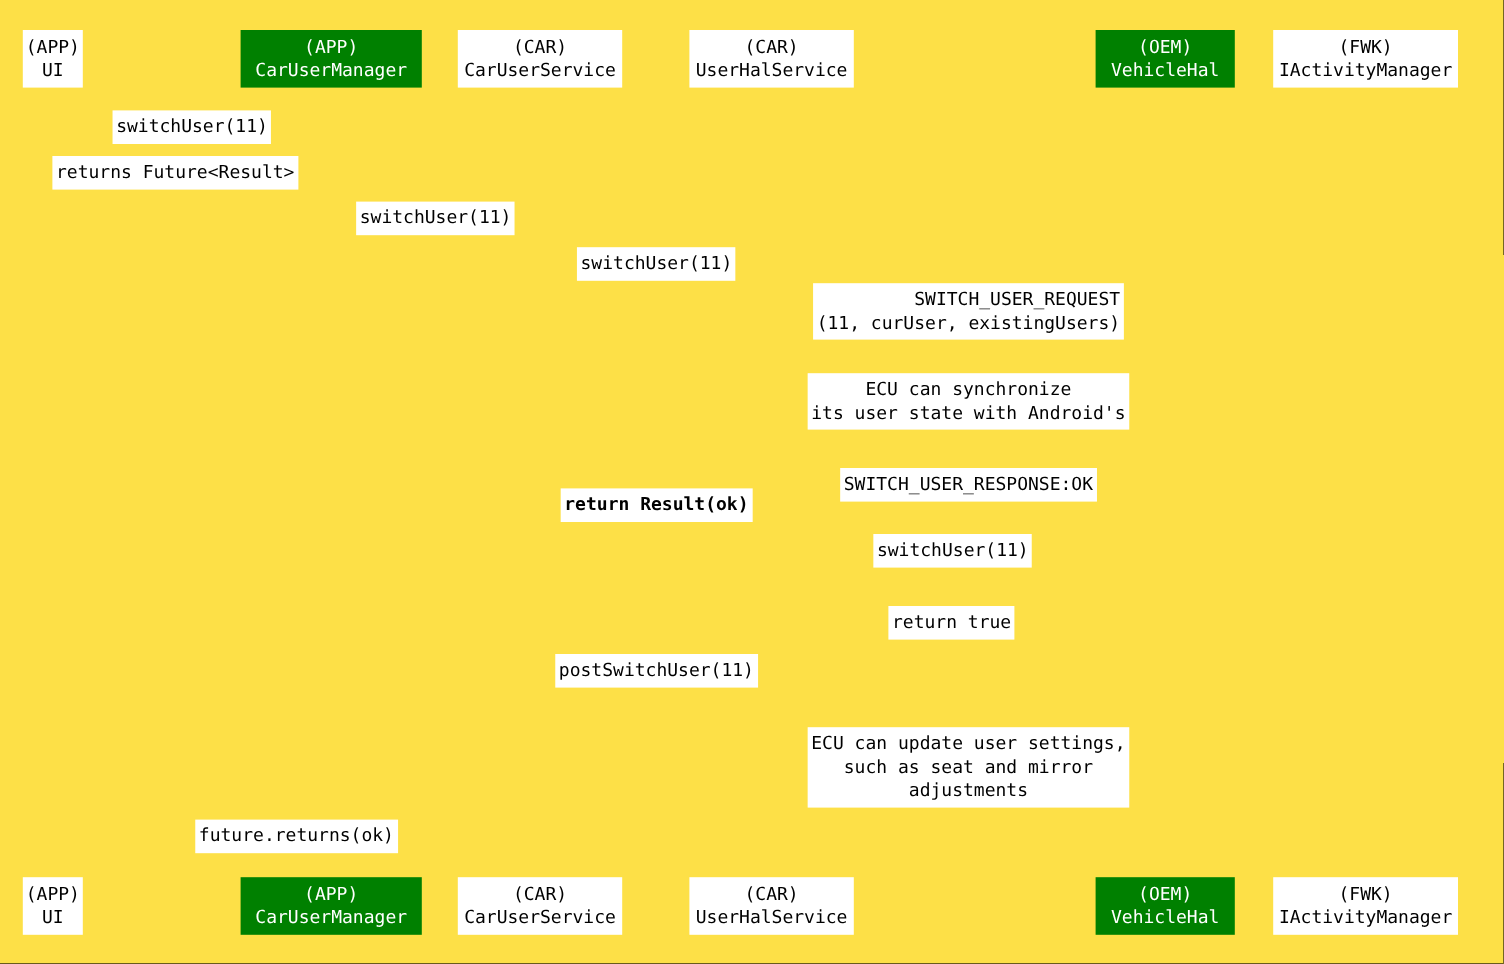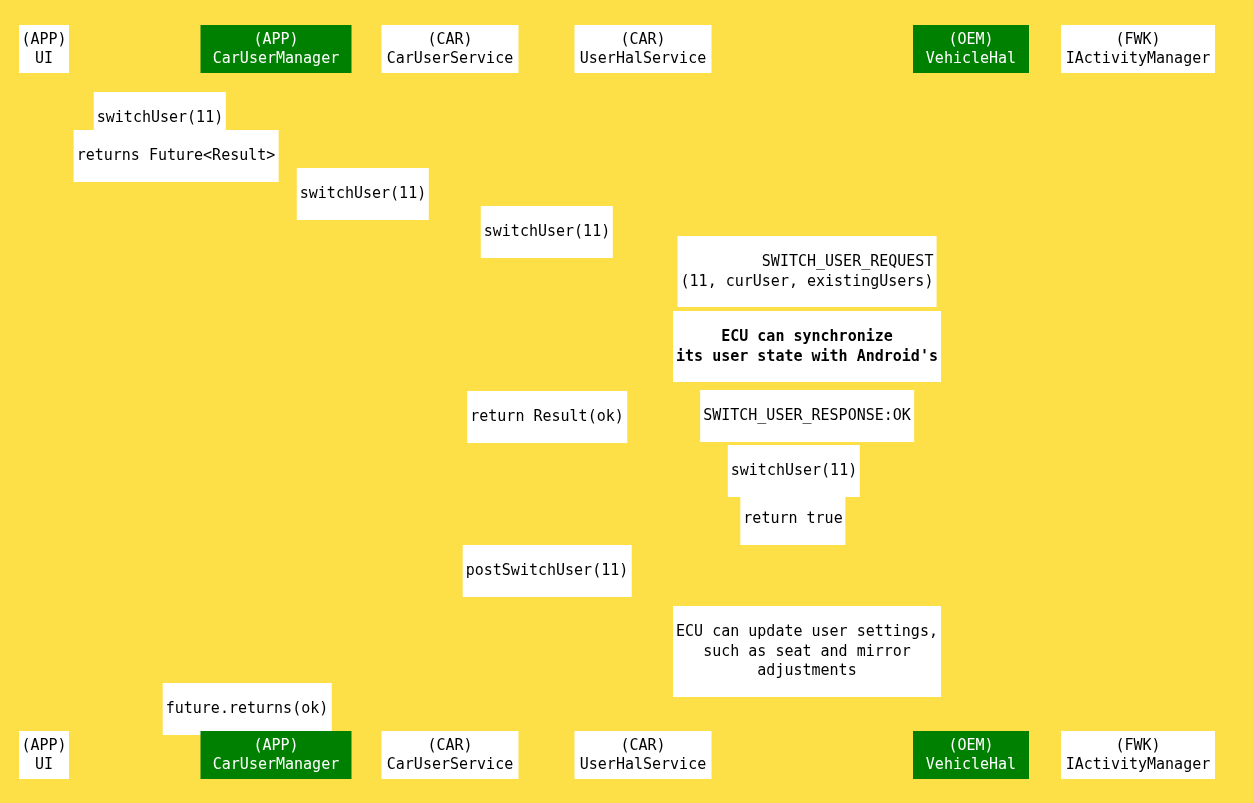--- a/index.html
+++ b/index.html
@@ -34,21 +34,21 @@
     background: #008000;
     color: #ffffff;
   }
   .msg {
     position: absolute;
     transform: translateX(-50%);
     background: #ffffff;
     color: #000000;
     font-size: 15px;
     line-height: 19.5px;
-    padding: 16px 3px;
+    padding: 4px 3px;
     white-space: pre-line;
     text-align: center;
   }
 </style>
 </head>
 <body>
 
 <div class="stage">
 
   <div class="participant" style="left:44px; top:25px; width:50px;">(APP)
@@ -58,31 +58,31 @@
   <div class="participant" style="left:450px; top:25px; width:137px;">(CAR)
 CarUserService</div>
   <div class="participant" style="left:643px; top:25px; width:137px;">(CAR)
 UserHalService</div>
   <div class="participant green" style="left:971px; top:25px; width:116px;">(OEM)
 VehicleHal</div>
   <div class="participant" style="left:1138px; top:25px; width:154px;">(FWK)
 IActivityManager</div>
 
   <div class="msg" style="left:160px; top:92px;">switchUser(11)</div>
-  <div class="msg" style="left:176px; top:130px;">returns Future&lt;Result&gt;</div>
+  <div class="msg" style="left:146px; top:130px;">returns Future&lt;Result&gt;</div>
   <div class="msg" style="left:363px; top:168px;">switchUser(11)</div>
   <div class="msg" style="left:547px; top:206px;">switchUser(11)</div>
   <div class="msg" style="left:807px; top:236px;text-align:right;">SWITCH_USER_REQUEST
 (11, curUser, existingUsers)</div>
-  <div class="msg" style="left:807px; top:311px;font-weight:bold;">ECU can synchronize
+  <div class="msg" style="left:807px; top:311px;">ECU can synchronize
 its user state with Android's</div>
   <div class="msg" style="left:807px; top:390px;">SWITCH_USER_RESPONSE:OK</div>
-  <div class="msg" style="left:547px; top:391px;">return Result(ok)</div>
+  <div class="msg" style="left:547px; top:407px;font-weight:bold;">return Result(ok)</div>
   <div class="msg" style="left:794px; top:445px;">switchUser(11)</div>
-  <div class="msg" style="left:793px; top:493px;">return true</div>
+  <div class="msg" style="left:793px; top:505px;">return true</div>
   <div class="msg" style="left:547px; top:545px;">postSwitchUser(11)</div>
   <div class="msg" style="left:807px; top:606px;">ECU can update user settings,
 such as seat and mirror
 adjustments</div>
   <div class="msg" style="left:247px; top:683px;">future.returns(ok)</div>
 
   <div class="participant" style="left:44px; top:731px; width:50px;">(APP)
 UI</div>
   <div class="participant green" style="left:276px; top:731px; width:151px;">(APP)
 CarUserManager</div>

